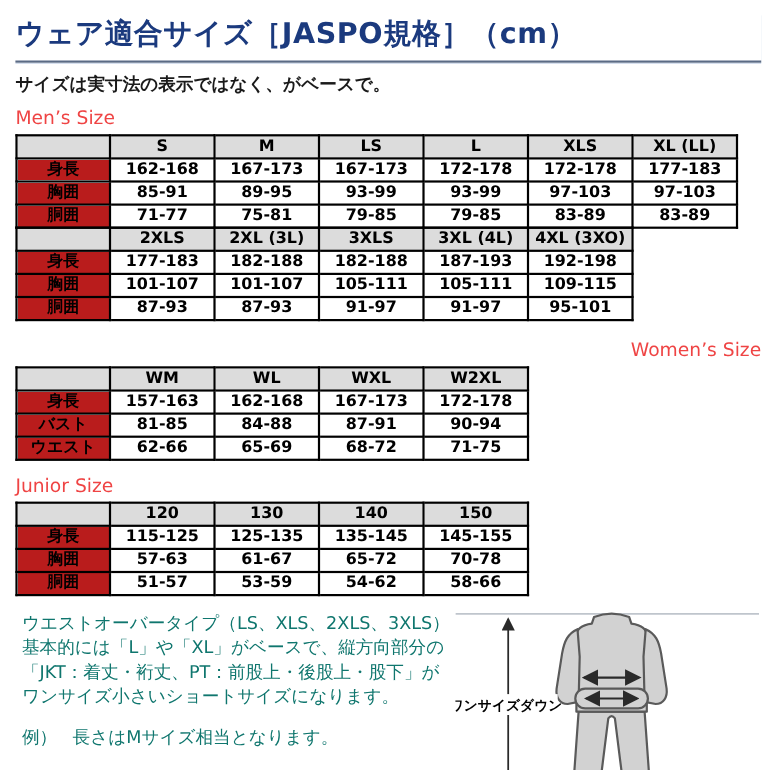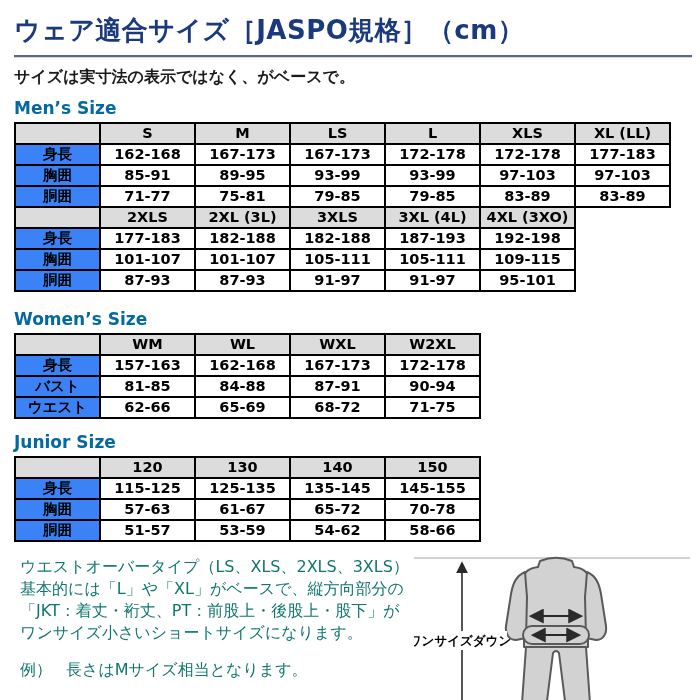--- a/index.html
+++ b/index.html
@@ -22,46 +22,46 @@
     box-shadow: 0 1px 0 #ccd8ea;
   }
   .subtitle {
     margin-top: 10px;
     font-size: 16px;
     font-weight: bold;
     color: #1a1a1a;
   }
   .section-heading {
     font-size: 17px;
-    font-weight: bold;
-    color: #0369a1;
+    font-weight: normal;
+    color: #ef4444;
   }
   .mt-a { margin-top: 10px; }
-  .mt-b { margin-top: 17px; }
+  .mt-b { margin-top: 17px; text-align: right; }
   .mt-c { margin-top: 13px; }
   table {
     border-collapse: collapse;
     table-layout: fixed;
     margin-top: 4px;
   }
   th, td {
     border: 2px solid #000;
     height: 19px;
     line-height: 19px;
     font-size: 14.5px;
     font-weight: bold;
     text-align: center;
     padding: 0;
     overflow: hidden;
     white-space: nowrap;
   }
   thead th { background: #dcdcdc; }
   thead th:first-child { width: 85px; }
   thead th + th { width: 95px; }
-  tbody th { background: #3b82f6; }
+  tbody th { background: #b91c1c; }
   .tbl-lower { margin-top: -2px; }
   .bottom-row {
     display: flex;
     align-items: flex-start;
     margin-top: 8px;
   }
   .notes-block {
     flex: 1;
     padding-top: 6px;
     padding-left: 6px;

